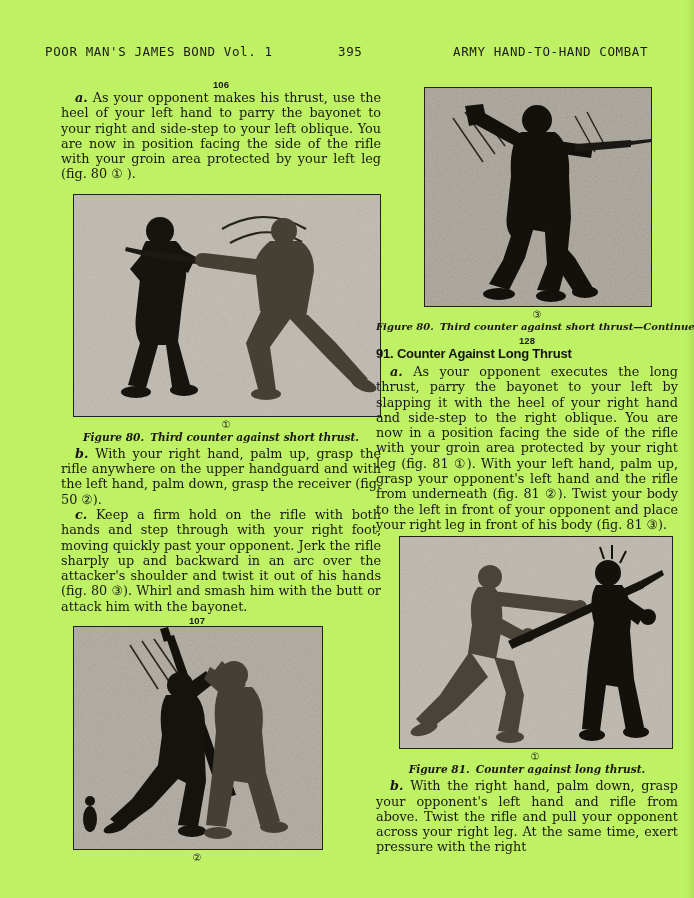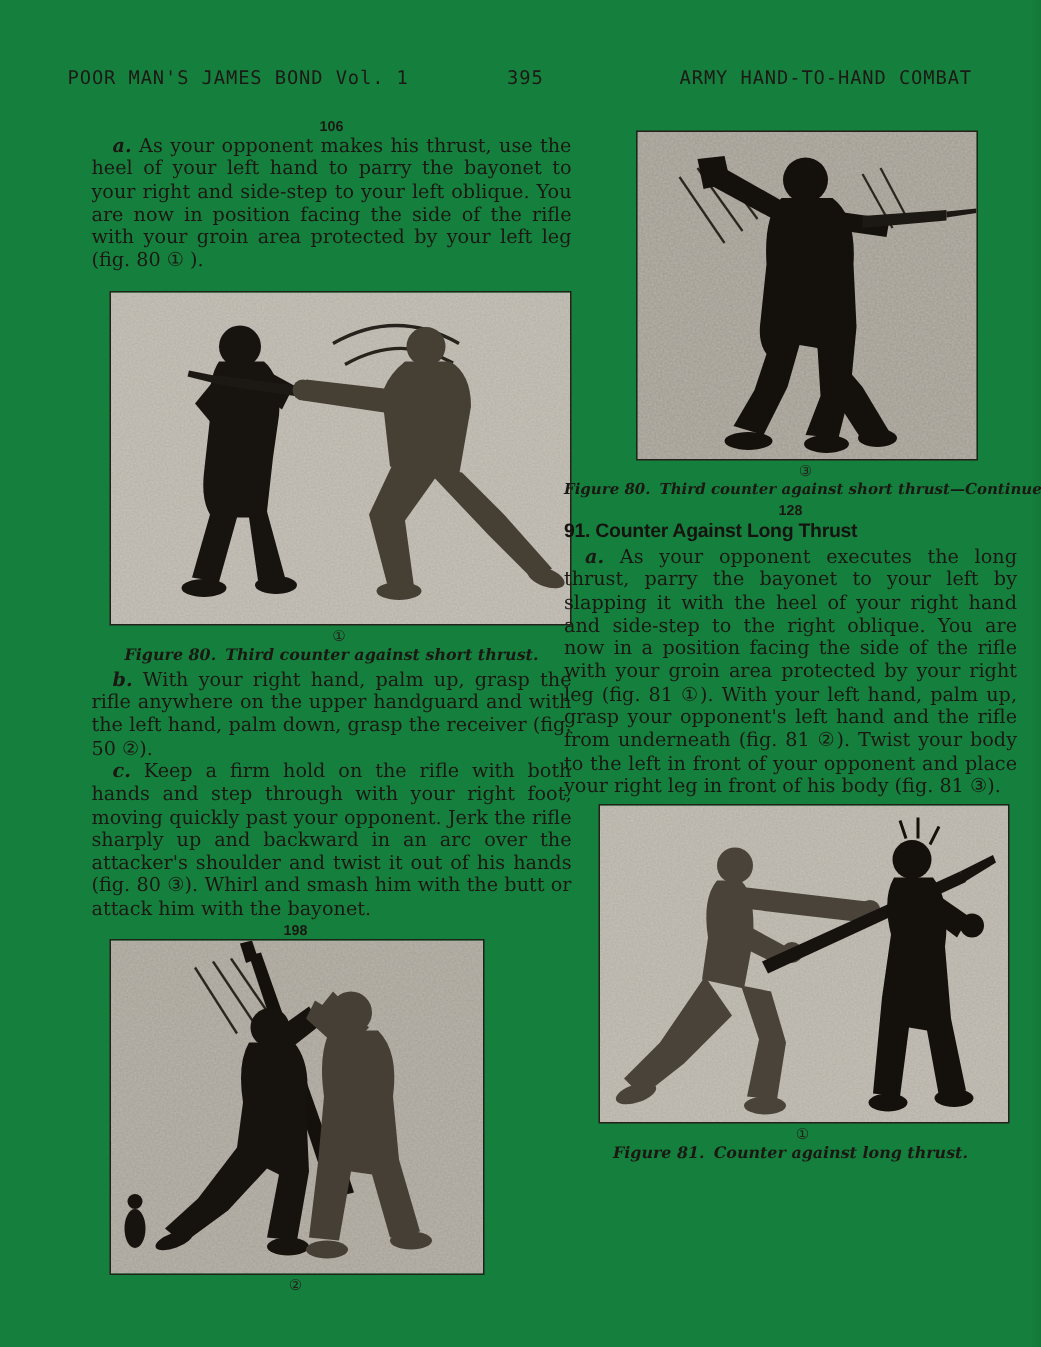--- a/index.html
+++ b/index.html
@@ -1,18 +1,18 @@
 <!DOCTYPE html>
 <html><head>
 <meta charset="utf-8">
 <style>
   html,body{margin:0;padding:0;background:#8f8f8f;}
   .page{
     position:relative;width:694px;height:898px;margin:0 auto;
-    background:#15803d;color:#171310;overflow:hidden;
+    background:#bef264;color:#171310;overflow:hidden;
     font-family:"DejaVu Serif",serif;
   }
   .page::after{ 
     content:"";position:absolute;top:0;right:0;width:8px;height:100%;
     background:linear-gradient(to right,rgba(0,0,0,0),rgba(0,0,0,0.07));
     pointer-events:none;
   }
   .hdr{
     position:absolute;top:44px;font-family:"DejaVu Sans Mono","Liberation Mono",monospace;
     font-size:12.5px;letter-spacing:0.6px;white-space:nowrap;color:#1c1916;
@@ -106,21 +106,21 @@
     </svg>
 
     <div class="stepmark w306 ph1">①</div>
 
     <div class="caption"><span class="figlabel">Figure 80.</span><span>Third counter against short thrust.</span></div>
 
     <p class="para"><span class="lead">b.</span> <span>With your right hand, palm up, grasp the rifle anywhere on the upper handguard and with the left hand, palm down, grasp the receiver (fig. 50 ②).</span></p>
 
     <p class="para"><span class="lead">c.</span> <span>Keep a firm hold on the rifle with both hands and step through with your right foot, moving quickly past your opponent.  Jerk the rifle sharply up and backward in an arc over the attacker's shoulder and twist it out of his hands (fig. 80 ③). Whirl and smash him with the butt or attack him with the bayonet.</span></p>
 
-    <p class="pagemark mt2 w248 ph2">198</p>
+    <p class="pagemark mt2 w248 ph2">107</p>
 
     <svg class="photo ph2 w248" height="222" viewBox="0 0 248 222">
       <defs>
         <filter id="g2">
             <feTurbulence type="fractalNoise" baseFrequency="0.75" numOctaves="2" seed="11"></feTurbulence>
             <feColorMatrix type="matrix" values="0 0 0 0 0.18 0 0 0 0 0.16 0 0 0 0 0.13 0 0 0 0.5 0"></feColorMatrix>
           </filter>
       </defs>
       <rect width="248" height="222" fill="#bab6ad"></rect>
       <rect width="248" height="222" filter="url(#g2)" opacity="0.6"></rect>
@@ -241,16 +241,17 @@
         <circle cx="248" cy="80" r="8"></circle>
         <ellipse cx="192" cy="198" rx="13" ry="6"></ellipse>
         <ellipse cx="236" cy="195" rx="13" ry="6"></ellipse>
       </g>
     </svg>
 
     <div class="stepmark w272 ph4">①</div>
 
     <div class="caption"><span class="figlabel">Figure 81.</span><span>Counter against long thrust.</span></div>
 
+    <p class="para"><span class="lead">b.</span> <span>With the right hand, palm down, grasp your opponent's left hand and rifle from above.  Twist the rifle and pull your opponent across your right leg.  At the same time, exert pressure with the right</span></p>
 
   </div>
 
 </div>
 
 </body></html>

